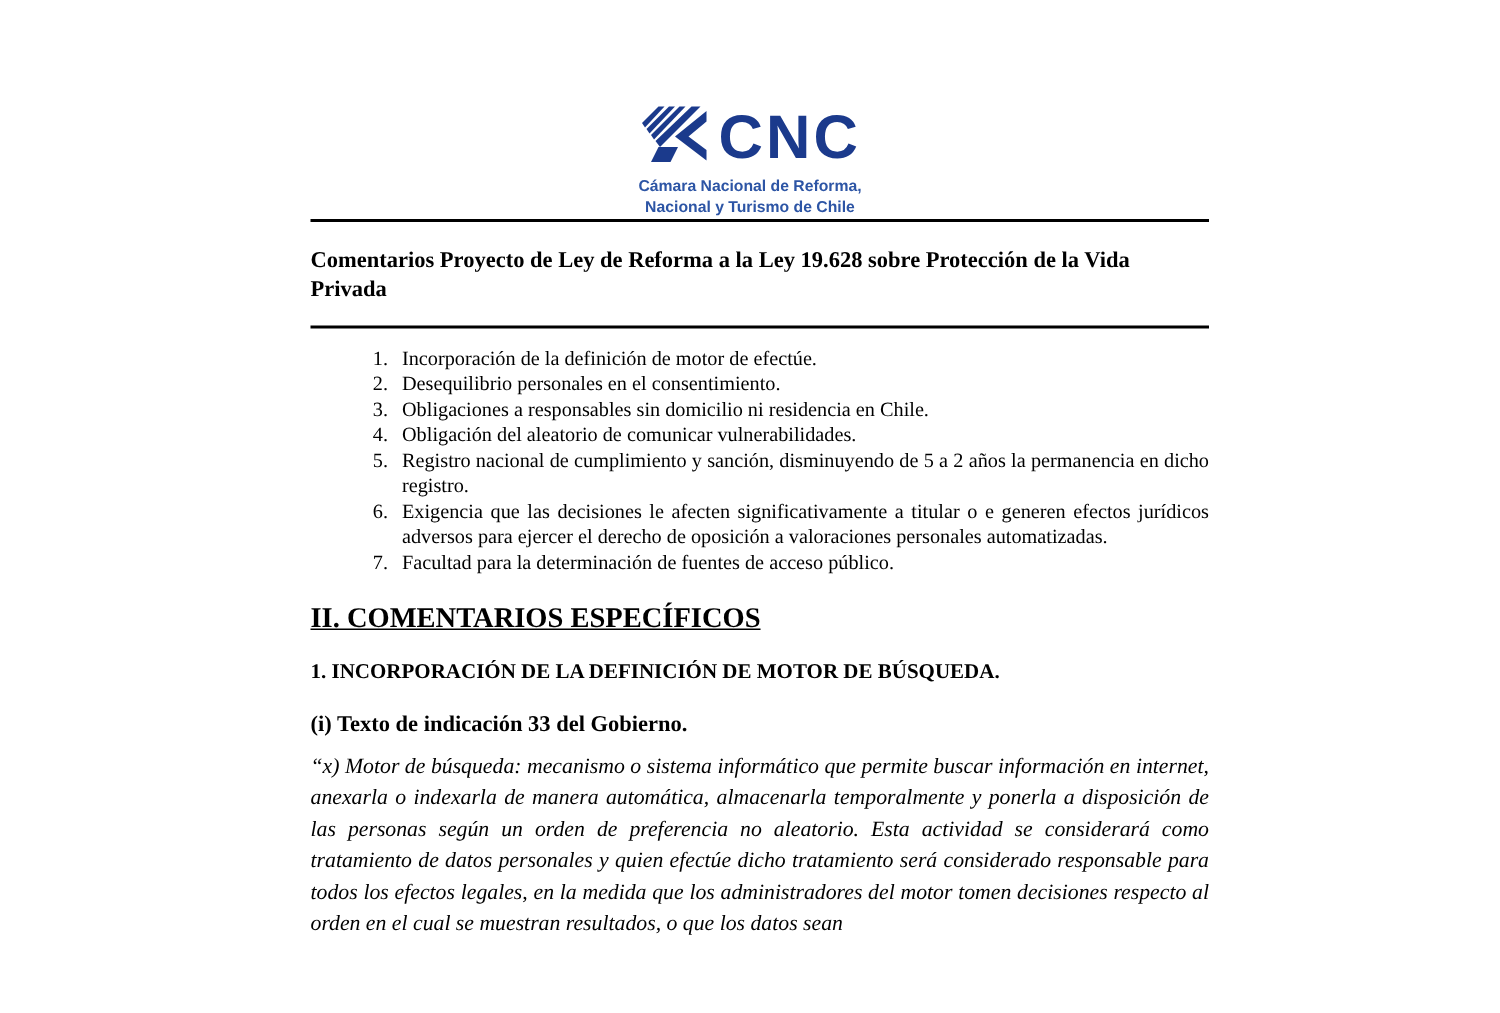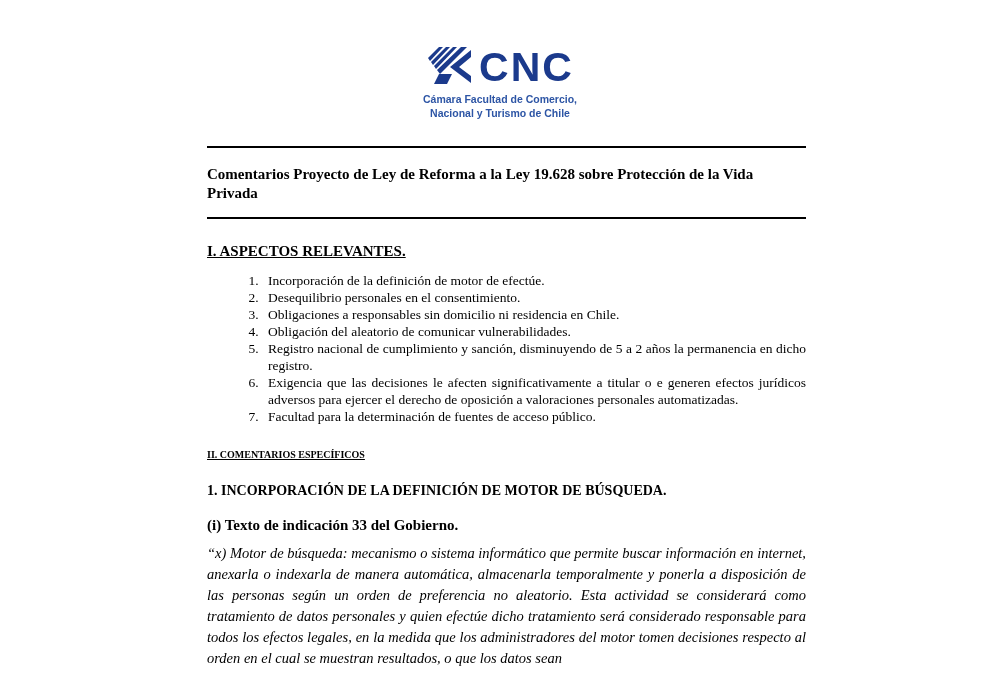--- a/index.html
+++ b/index.html
@@ -16,21 +16,21 @@
     font-family:"Liberation Serif", serif;
     color:var(--ink);
     overflow:hidden;
   }
 
   
   .logo-wrap{
     position:absolute;top:44px;left:0;width:1000px;
     display:flex;flex-direction:column;align-items:center;
   }
-  .logo-row{display:flex;align-items:center;gap:7px;}
+  .logo-row{display:flex;align-items:center;gap:7px;margin-top:24px;}
   .logo-icon{color:var(--brand-blue);display:block;}
   .brand{
     font-family:"Liberation Sans", sans-serif;
     font-weight:800;font-size:41px;line-height:1;
     letter-spacing:2px;color:var(--brand-blue);
   }
   .tagline{
     font-family:"Liberation Sans", sans-serif;
     font-weight:700;font-size:10.5px;line-height:1.3;
     color:var(--tagline-blue);text-align:center;margin-top:3px;
@@ -47,21 +47,21 @@
     font-weight:700;font-size:15px;line-height:19px;
     margin:17px 0 14px;
   }
   .h-underline{
     font-weight:700;text-decoration:underline;
   }
   .h1{
     font-size:15px;line-height:19px;margin:23px 0 0;
   }
   .h2{
-    font-size:10px;line-height:19px;margin:20px 0 0;
+    font-size:19px;line-height:19px;margin:20px 0 0;
   }
   .h3{
     font-weight:700;font-size:14px;line-height:19px;margin:17px 0 0;
   }
   .h4{
     font-weight:700;font-size:15px;line-height:18px;margin:16px 0 0;
   }
   ol.relevant-list{
     margin:11px 0 0;padding-left:55px;
   }
@@ -92,32 +92,31 @@
             <path d="M27 3 L31 3 L10 25 L8 22 Z"></path>
             <path d="M35 3 L41 3 L14 30 L11 26 Z"></path>
             <path d="M45 6 L45 13 L33 23 L45 32 L45 39 L24 23 Z"></path>
             <path d="M13 30 L26 30 L21 40 L8 40 Z"></path>
           </g>
         </svg>
       </span>
       <span class="brand">CNC</span>
     </div>
     <div class="tagline">
-      <div>Cámara Facultad de Comercio,</div>
+      <div>Cámara Nacional de Reforma,</div>
       <div>Nacional y Turismo de Chile</div>
     </div>
   </div>
 
   <div class="doc">
 
     <hr class="rule">
     <div class="doc-title">Comentarios Proyecto de Ley de Reforma a la Ley 19.628 sobre Protección de la Vida Privada</div>
     <hr class="rule">
 
-    <div class="h1 h-underline">I. ASPECTOS RELEVANTES.</div>
 
     <ol class="relevant-list">
       <li>Incorporación de la definición de motor de efectúe.</li>
       <li>Desequilibrio personales en el consentimiento.</li>
       <li>Obligaciones a responsables sin domicilio ni residencia en Chile.</li>
       <li>Obligación del aleatorio de comunicar vulnerabilidades.</li>
       <li>Registro nacional de cumplimiento y sanción, disminuyendo de 5 a 2 años la permanencia en dicho registro.</li>
       <li>Exigencia que las decisiones le afecten significativamente a titular o e generen efectos jurídicos adversos para ejercer el derecho de oposición a valoraciones personales automatizadas.</li>
       <li>Facultad para la determinación de fuentes de acceso público.</li>
     </ol>

